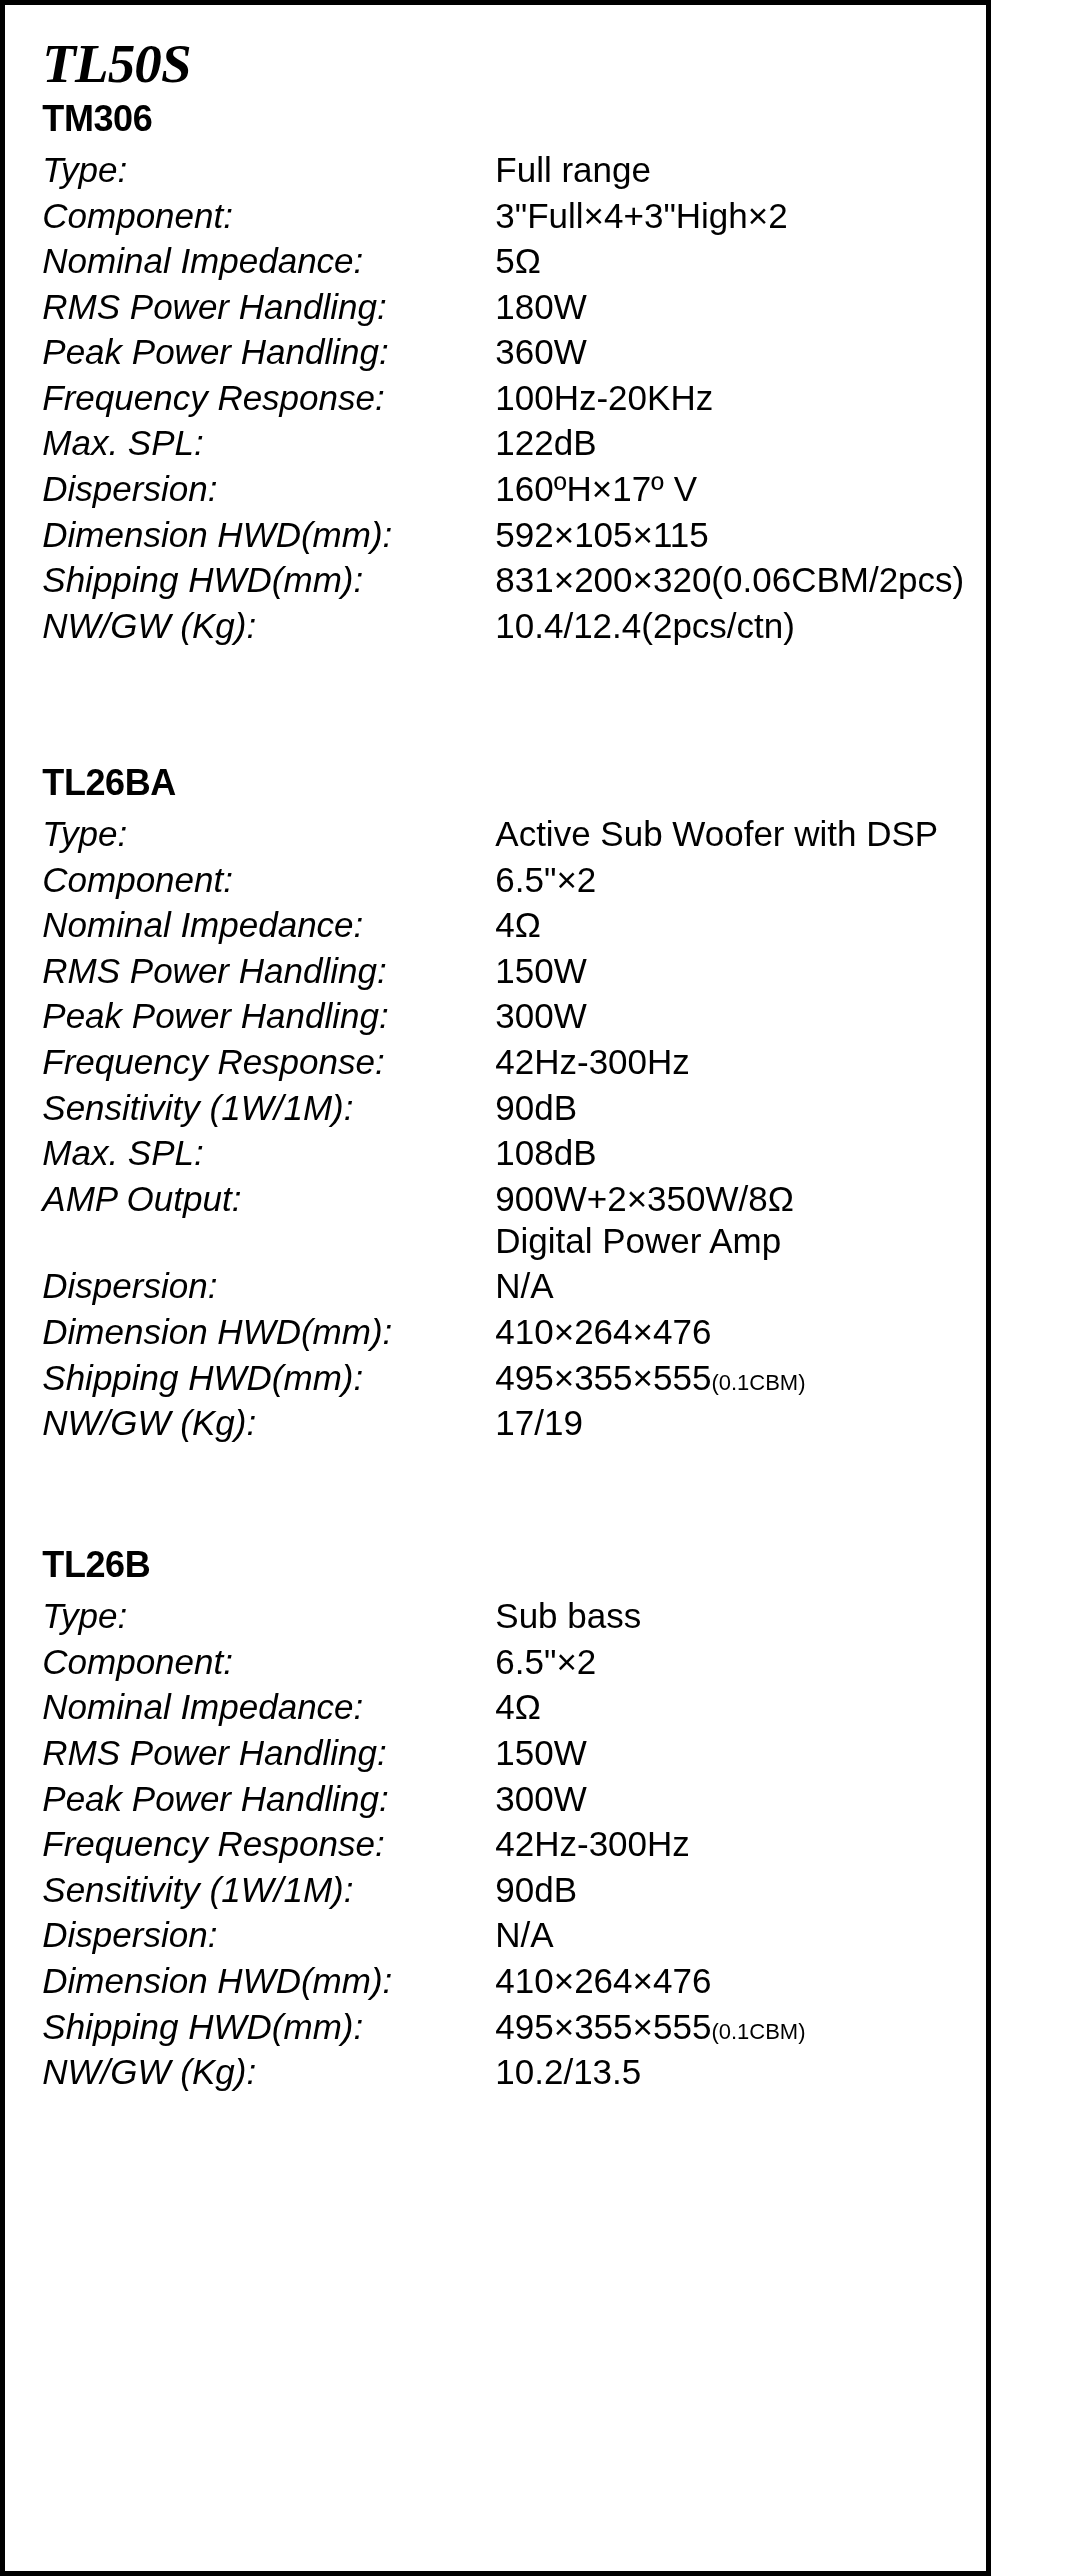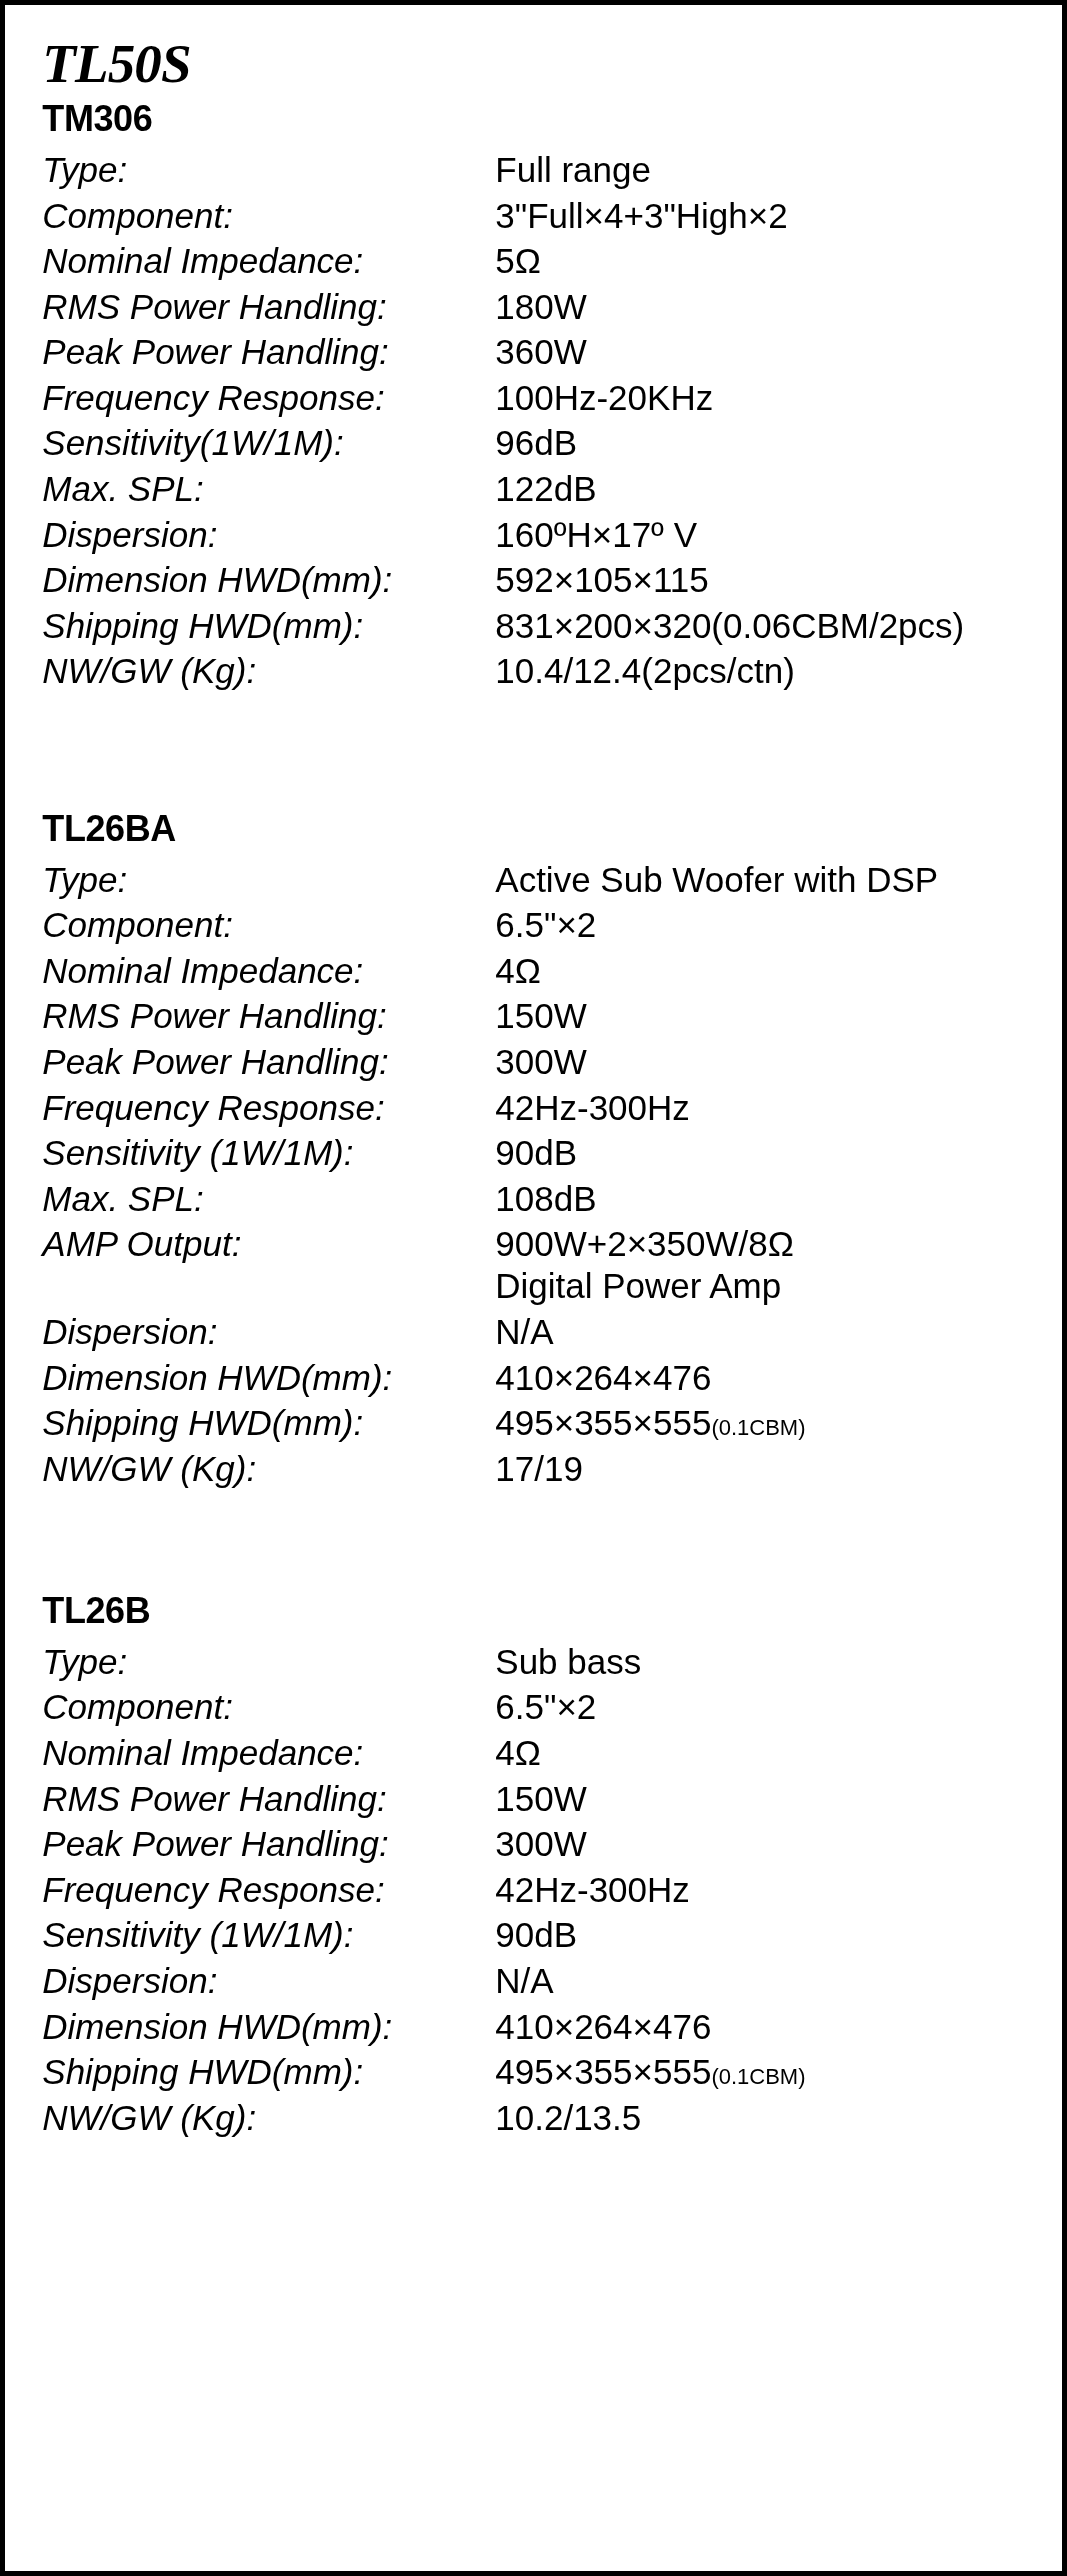--- a/index.html
+++ b/index.html
@@ -6,21 +6,21 @@
     margin: 0;
     padding: 0;
     background: #ffffff;
   }
   body {
     width: 1067px;
     font-family: "Liberation Sans", sans-serif;
     color: #000000;
   }
   .sheet {
-    width: 1067px;
+    width: 991px;
     min-height: 2576px;
     box-sizing: border-box;
     border: 5.3px solid #000000;
     padding: 23px 27px 27px 32px;
     background: #ffffff;
   }
   .doc-title {
     font-family: "Liberation Serif", serif;
     font-style: italic;
     font-weight: bold;
@@ -104,24 +104,20 @@
         </tr>
         <tr>
           <td class="spec-label">Peak Power Handling:</td>
           <td class="spec-value">360W</td>
         </tr>
         <tr>
           <td class="spec-label">Frequency Response:</td>
           <td class="spec-value">100Hz-20KHz</td>
         </tr>
         <tr>
-          <td class="spec-label">Sensitivity(1W/1M):</td>
-          <td class="spec-value">96dB</td>
-        </tr>
-        <tr>
           <td class="spec-label">Max. SPL:</td>
           <td class="spec-value">122dB</td>
         </tr>
         <tr>
           <td class="spec-label">Dispersion:</td>
           <td class="spec-value">160ºH×17º V</td>
         </tr>
         <tr>
           <td class="spec-label">Dimension HWD(mm):</td>
           <td class="spec-value">592×105×115</td>

